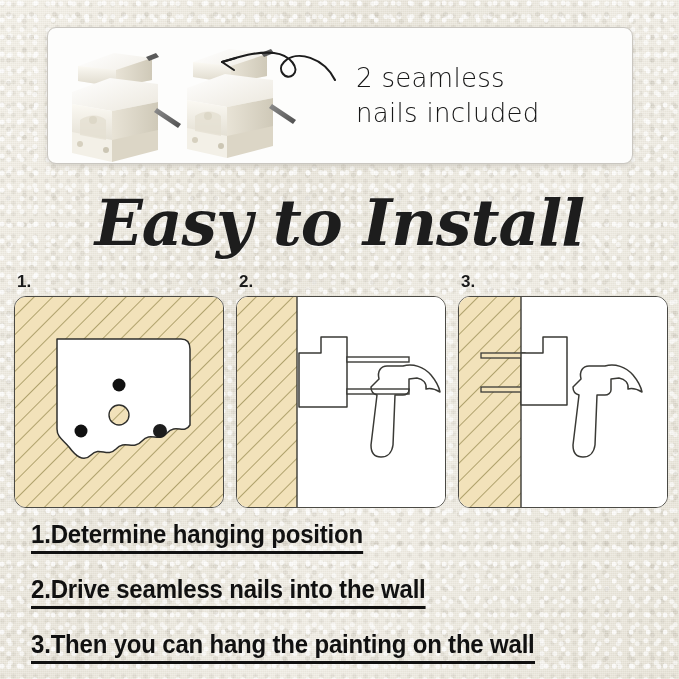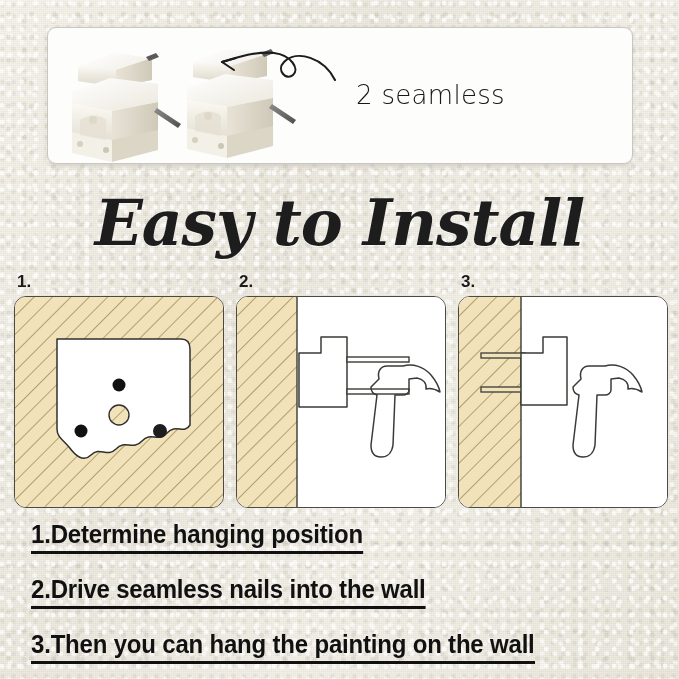--- a/index.html
+++ b/index.html
@@ -141,20 +141,21 @@
     </svg>
 
     <svg viewBox="0 0 300 135" style="position:absolute;left:0;top:0;">
       <path d="M287,52 C276,30 249,21 236,34 C228,42 238,53 245,47 C252,41 243,27 226,25 C209,23 190,29 174,34" fill="none" stroke="#1c1c1c" stroke-width="2.1" stroke-linecap="round"></path>
       <path d="M174,34 L188,30 M174,34 L186,42" fill="none" stroke="#1c1c1c" stroke-width="2.1" stroke-linecap="round"></path>
     </svg>
   </div>
 
   <div id="nails-caption">
     <span class="cap-line">2 seamless</span>
+    <span class="cap-line">nails included</span>
   </div>
 </div>
 
 <div class="layer" id="install-title">Easy to Install</div>
 
 <div class="layer" id="steps-row">
 
   <div class="step">
     <div class="step-num">1.</div>
     <div class="step-figure">

